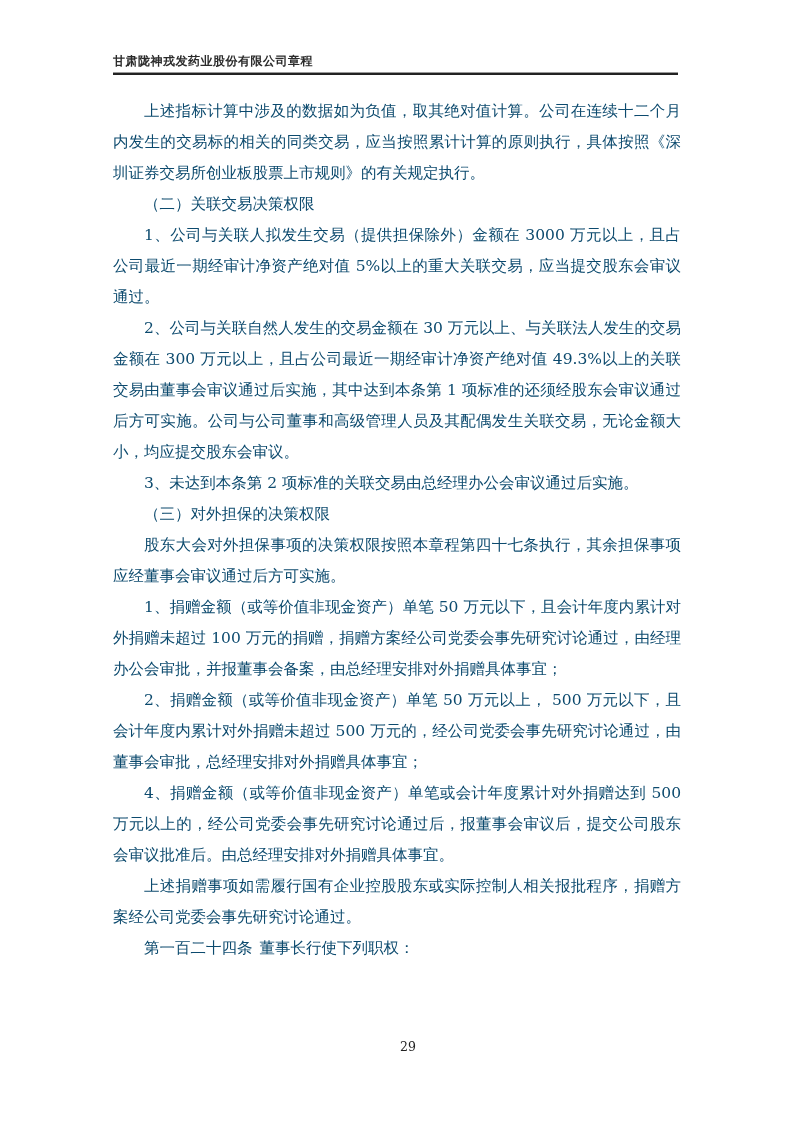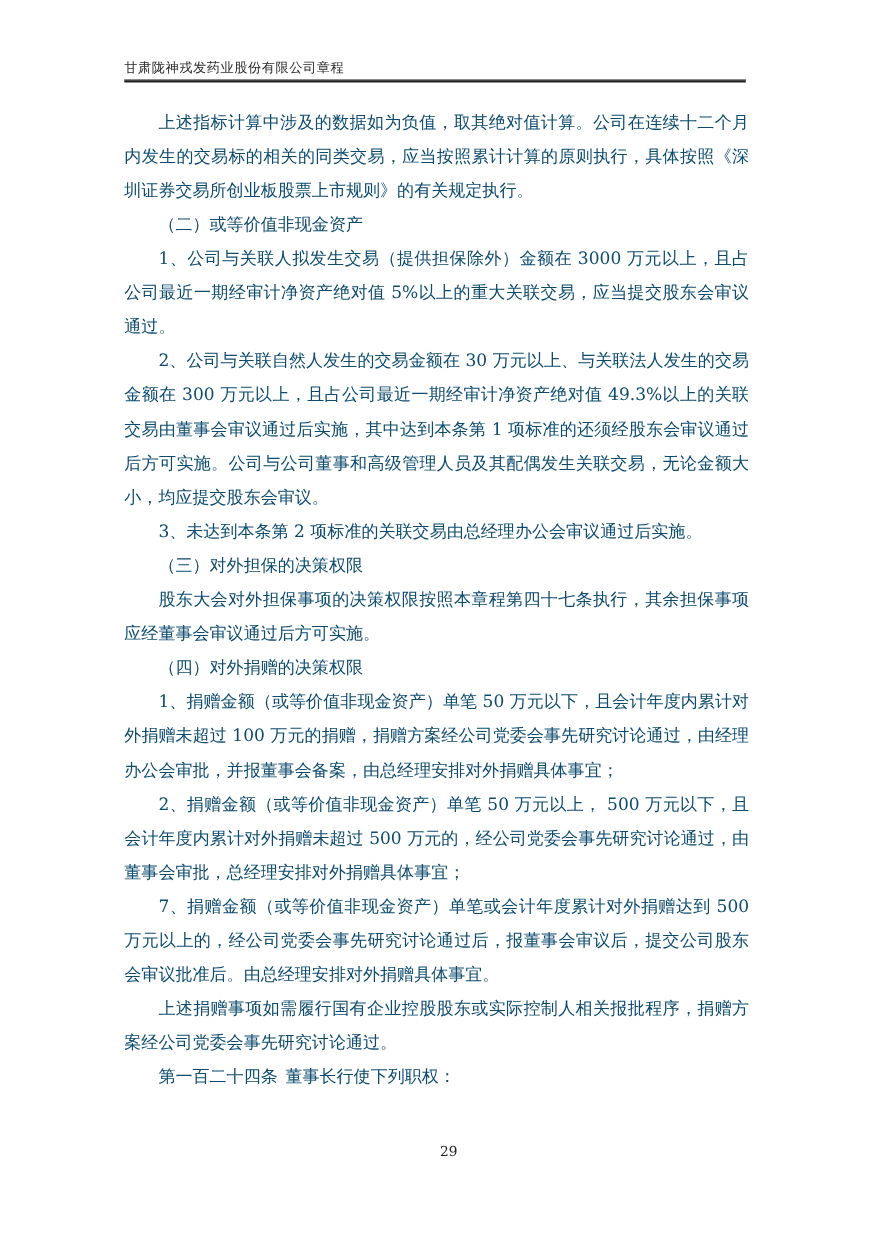--- a/index.html
+++ b/index.html
@@ -14,20 +14,21 @@
     background: #ffffff;
     overflow: hidden;
     font-family: "DejaVu Serif", "Liberation Serif", serif;
     color: #1c1c1c;
   }
   .header {
     position: absolute;
     left: 113px;
     top: 54px;
     width: 565px;
+    font-weight: bold;
   }
   .header-title {
     font-size: 12px;
     line-height: 15px;
     color: #2b2b2b;
     letter-spacing: 0.5px;
   }
   .header-rule {
     margin-top: 3px;
     height: 2px;
@@ -72,30 +73,29 @@
 
 <div class="page">
 
   <div class="header">
     <div class="header-title">甘肃陇神戎发药业股份有限公司章程</div>
     <div class="header-rule"></div>
   </div>
 
   <div class="content">
     <p>上述指标计算中涉及的数据如为负值，取其绝对值计算。公司在连续十二个月内发生的交易标的相关的同类交易，应当按照累计计算的原则执行，具体按照《深圳证券交易所创业板股票上市规则》的有关规定执行。</p>
-    <p>（二）或等价值非现金资产</p>
+    <p>（二）关联交易决策权限</p>
     <p>1、公司与关联人拟发生交易（提供担保除外）金额在 3000 万元以上，且占公司最近一期经审计净资产绝对值 5%以上的重大关联交易，应当提交股东会审议通过。</p>
     <p>2、公司与关联自然人发生的交易金额在 30 万元以上、与关联法人发生的交易金额在 300 万元以上，且占公司最近一期经审计净资产绝对值 49.3%以上的关联交易由董事会审议通过后实施，其中达到本条第 1 项标准的还须经股东会审议通过后方可实施。公司与公司董事和高级管理人员及其配偶发生关联交易，无论金额大小，均应提交股东会审议。</p>
     <p>3、未达到本条第 2 项标准的关联交易由总经理办公会审议通过后实施。</p>
     <p>（三）对外担保的决策权限</p>
     <p>股东大会对外担保事项的决策权限按照本章程第四十七条执行，其余担保事项应经董事会审议通过后方可实施。</p>
-    <p>（四）对外捐赠的决策权限</p>
     <p>1、捐赠金额（或等价值非现金资产）单笔 50 万元以下，且会计年度内累计对外捐赠未超过 100 万元的捐赠，捐赠方案经公司党委会事先研究讨论通过，由经理办公会审批，并报董事会备案，由总经理安排对外捐赠具体事宜；</p>
     <p>2、捐赠金额（或等价值非现金资产）单笔 50 万元以上， 500 万元以下，且会计年度内累计对外捐赠未超过 500 万元的，经公司党委会事先研究讨论通过，由董事会审批，总经理安排对外捐赠具体事宜；</p>
-    <p>7、捐赠金额（或等价值非现金资产）单笔或会计年度累计对外捐赠达到 500 万元以上的，经公司党委会事先研究讨论通过后，报董事会审议后，提交公司股东会审议批准后。由总经理安排对外捐赠具体事宜。</p>
+    <p>4、捐赠金额（或等价值非现金资产）单笔或会计年度累计对外捐赠达到 500 万元以上的，经公司党委会事先研究讨论通过后，报董事会审议后，提交公司股东会审议批准后。由总经理安排对外捐赠具体事宜。</p>
     <p>上述捐赠事项如需履行国有企业控股股东或实际控制人相关报批程序，捐赠方案经公司党委会事先研究讨论通过。</p>
     <p>
       <span class="article-num">第一百二十四条</span><span>董事长行使下列职权：</span>
     </p>
   </div>
 
   <div class="footer">
     <span class="page-number">29</span>
   </div>
 

